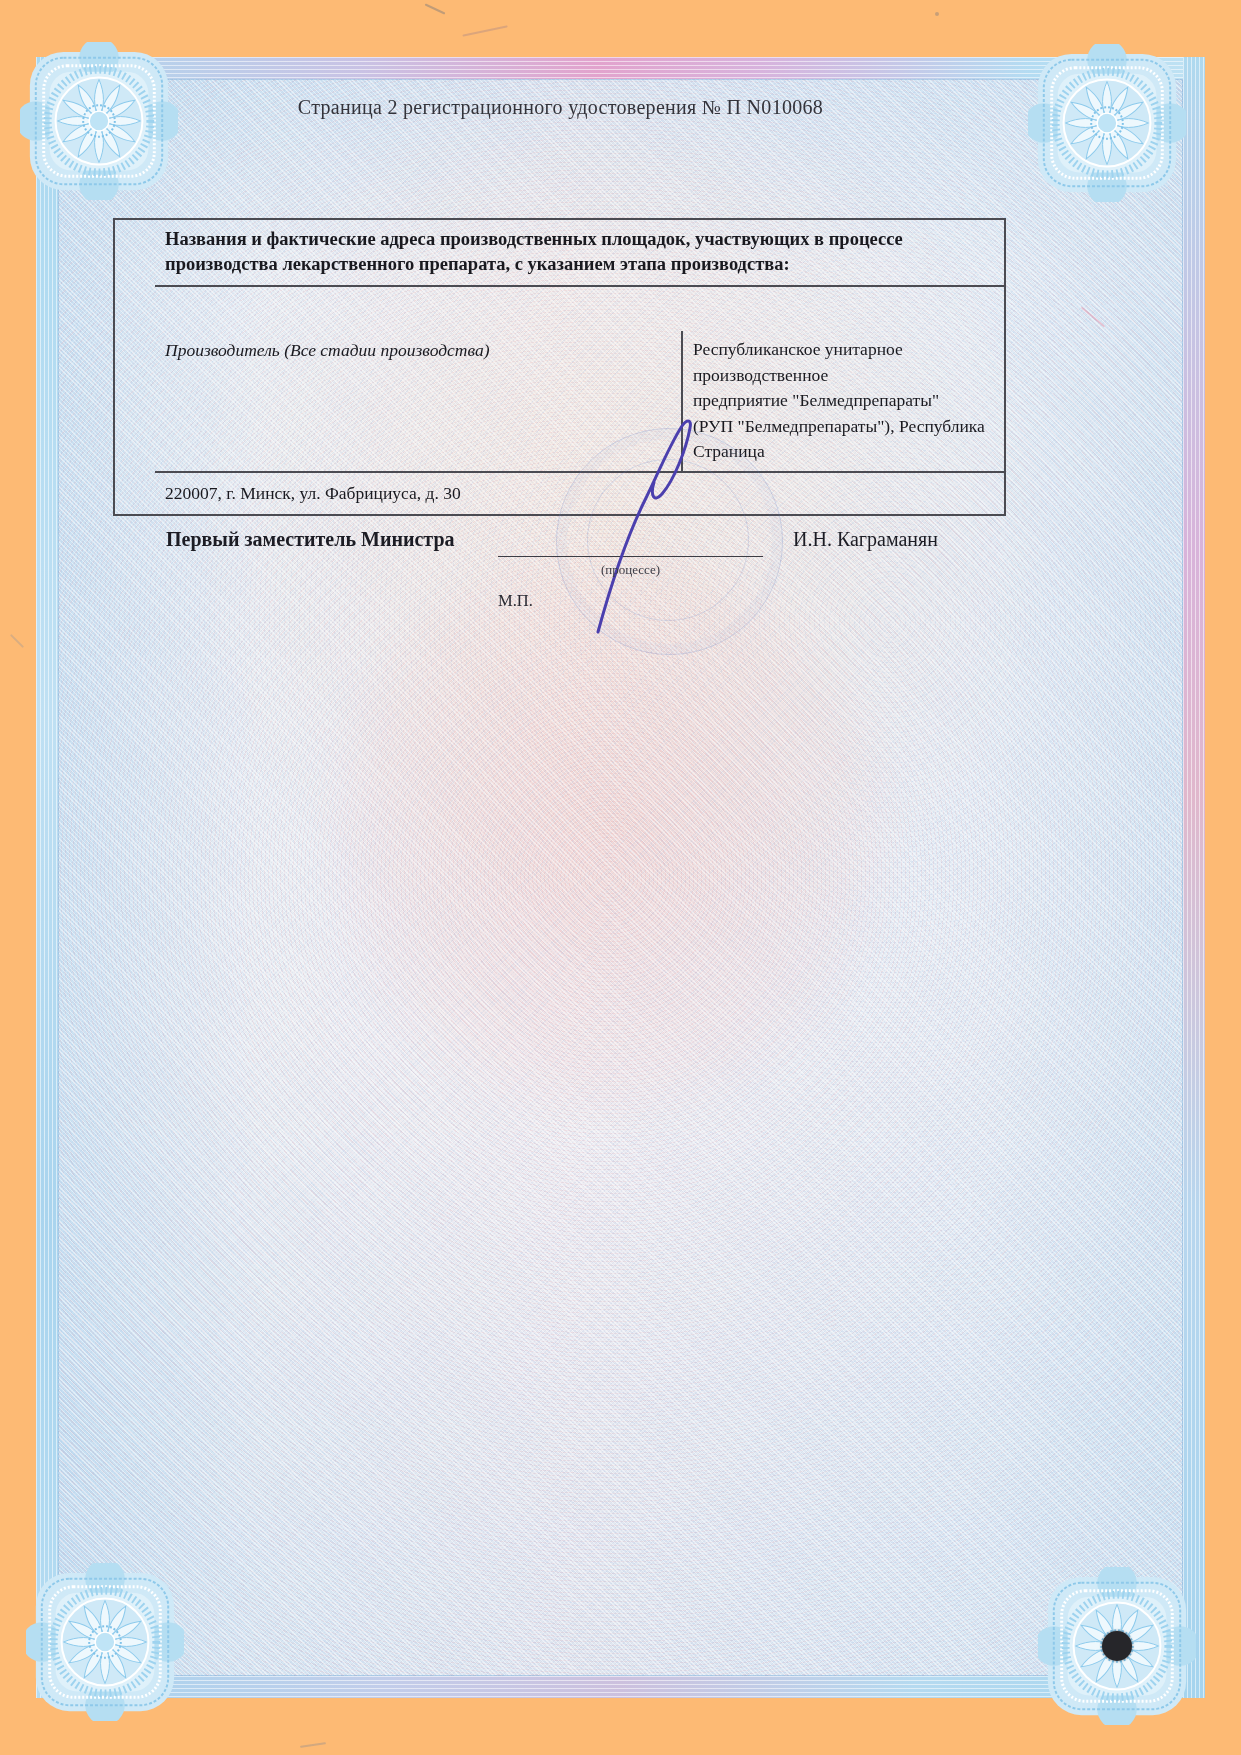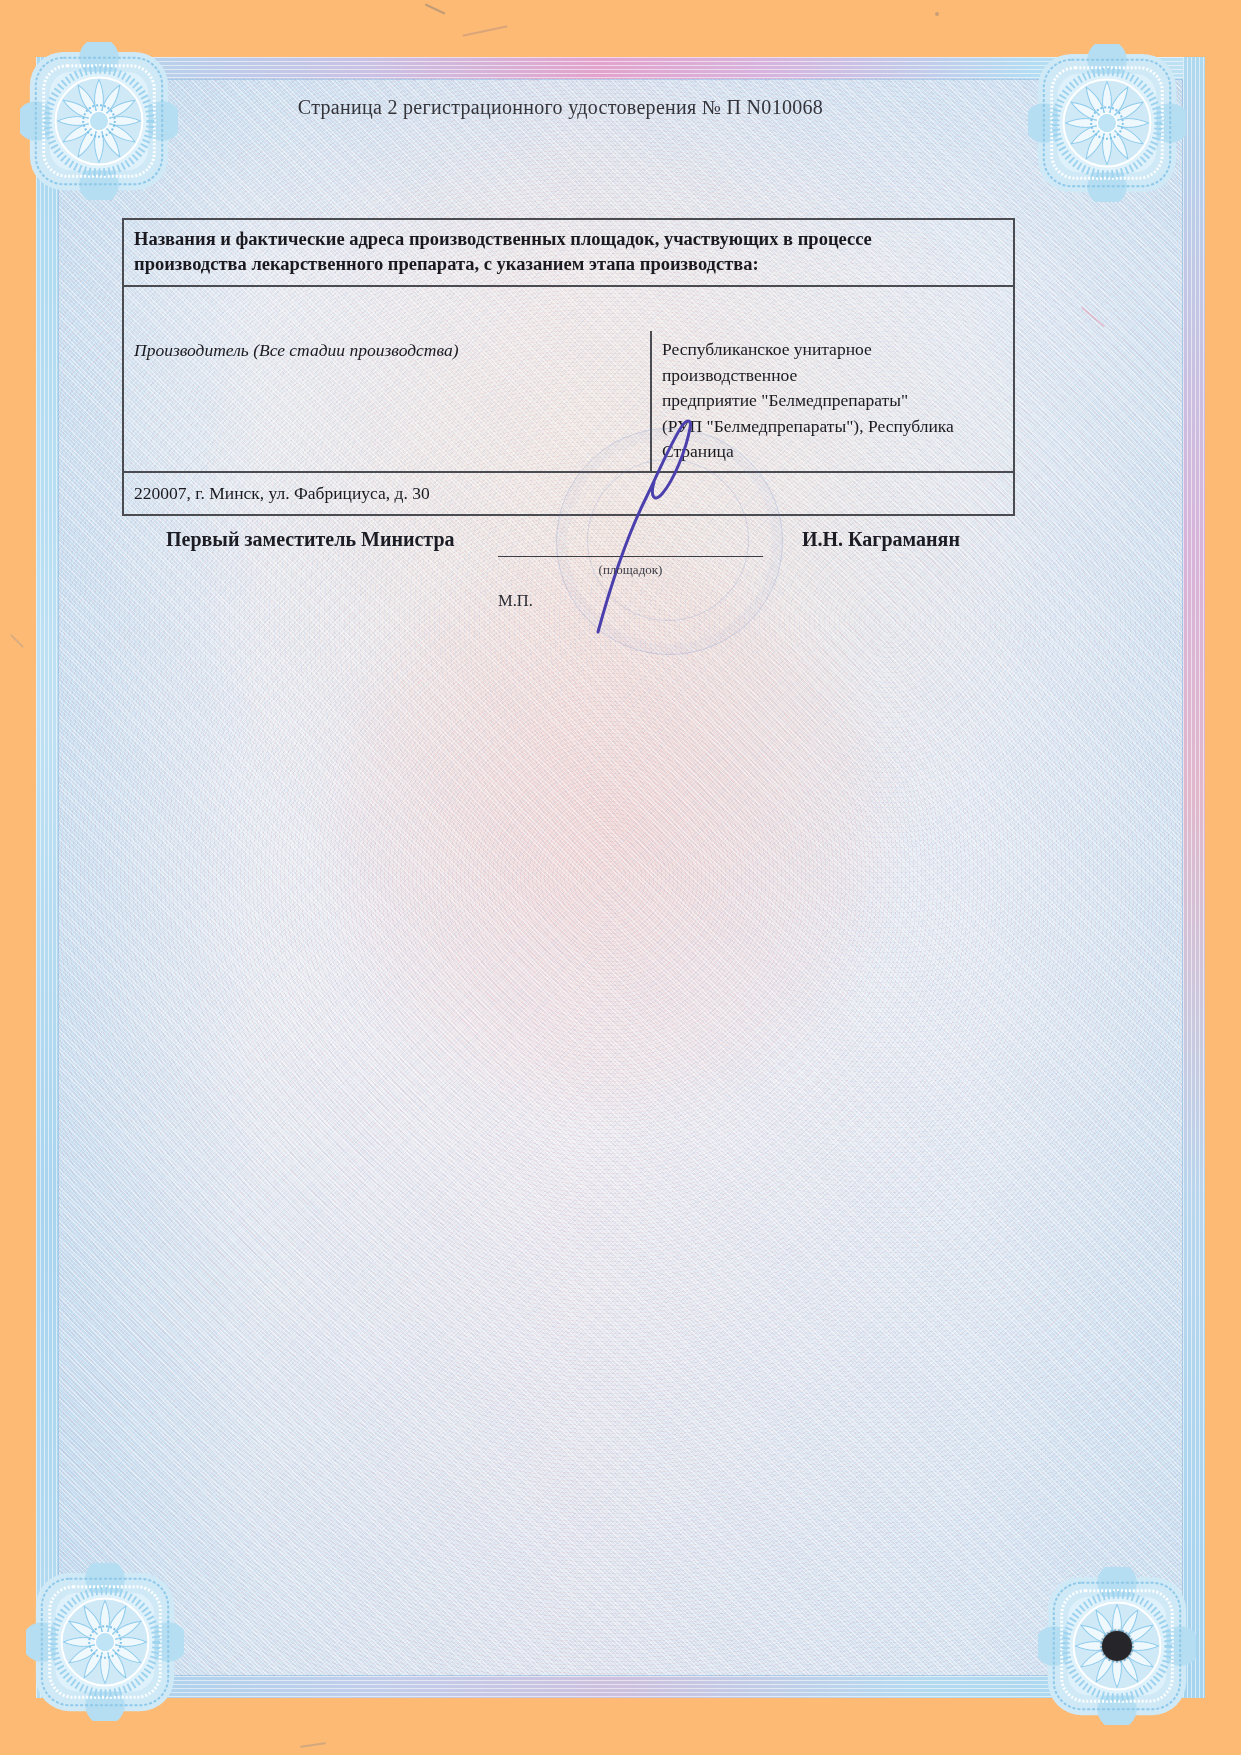--- a/index.html
+++ b/index.html
@@ -58,39 +58,39 @@
     position:absolute; left:1102px; top:1631px; width:30px; height:30px;
     border-radius:50%; background:#26262a; box-shadow:0 0 3px rgba(30,30,35,0.6);
   }
   
   .page-header{
     position:absolute; left:0; right:120px; top:96px; text-align:center;
     font-size:20px; color:#33333a; letter-spacing:0.3px;
   }
   
   .doc-table{
-    position:absolute; left:122px; top:218px; width:893px;
+    position:absolute; left:113px; top:218px; width:893px;
     border:2px solid #4b4b52; box-sizing:border-box;
-    font-size:17.5px; color:#19191f; background:rgba(255,255,255,0.06);
+    font-size:17.5px; color:#19191f; background:rgba(255,255,255,0.06);padding-left:40px;
   }
   .doc-table .t-header{
     padding:7px 10px 8px 10px; font-weight:bold; font-size:18.5px; line-height:25px;
     white-space:pre-line; border-bottom:2px solid #4b4b52;
   }
   .doc-table .t-row{display:flex; border-bottom:2px solid #4b4b52;margin-top:44px;}
   .doc-table .t-cell-role{
     flex:0 0 506px; padding:7px 10px; font-style:italic; line-height:25px; box-sizing:content-box;
   }
   .doc-table .t-cell-manufacturer{
     flex:1; border-left:2px solid #4b4b52; padding:6px 10px; line-height:25.5px; white-space:pre-line;
   }
   .doc-table .t-address{padding:8px 10px 9px 10px; line-height:24px;}
   
   .official-title{position:absolute; left:150px; top:528px; font-size:20px; font-weight:bold; color:#1c1c24;margin-left:16px;}
-  .official-name {position:absolute; left:793px; top:528px; font-size:20px; font-weight:bold; color:#1c1c24;margin-left:9px;}
+  .official-name {position:absolute; left:793px; top:528px; font-size:20px; font-weight:normal; color:#1c1c24;}
   .sig-line{position:absolute; left:498px; top:556px; width:265px; border-top:1.5px solid #3c3c44;}
   .sig-caption{position:absolute; left:498px; top:562px; width:265px; text-align:center; font-size:13px; color:#3c3c46;}
   .stamp-abbr{position:absolute; left:498px; top:591px; width:265px; text-align:left; font-size:16.5px; color:#2a2a32;}
   .signature-svg{position:absolute; left:540px; top:398px; width:180px; height:245px;}
   
   .stamp-outer{
     position:absolute; left:556px; top:428px; width:225px; height:225px; border-radius:50%;
     border:1.5px solid rgba(110,135,200,0.28);
     box-shadow:inset 0 0 0 10px rgba(150,170,220,0.06);
   }
@@ -182,21 +182,21 @@
 
   <div class="stamp-outer">
     <div class="stamp-inner"></div>
   </div>
 
   <div class="official-title">Первый заместитель Министра</div>
   <div class="sig-line"></div>
   <svg class="signature-svg" viewBox="0 0 180 245">
     <path d="M 58 234 C 70 190 88 136 106 100 C 116 80 130 46 142 28 C 146 22 152 20 150 30 C 146 52 134 82 122 96 C 114 105 110 98 114 84" fill="none" stroke="#4b3fae" stroke-width="3" stroke-linecap="round"></path>
   </svg>
-  <div class="sig-caption">(площадок)</div>
+  <div class="sig-caption">(процессе)</div>
   <div class="stamp-abbr">М.П.</div>
   <div class="official-name">И.Н. Каграманян</div>
 
   <div class="artifact a1"></div>
   <div class="artifact a2"></div>
   <div class="artifact a3"></div>
   <div class="artifact a4"></div>
   <div class="artifact a5"></div>
   <div class="artifact a6"></div>
 

